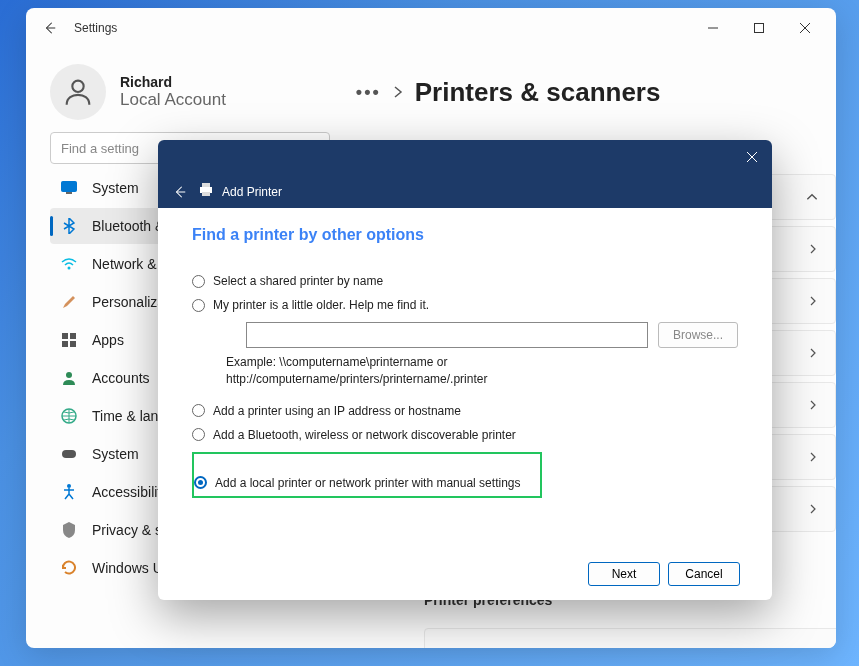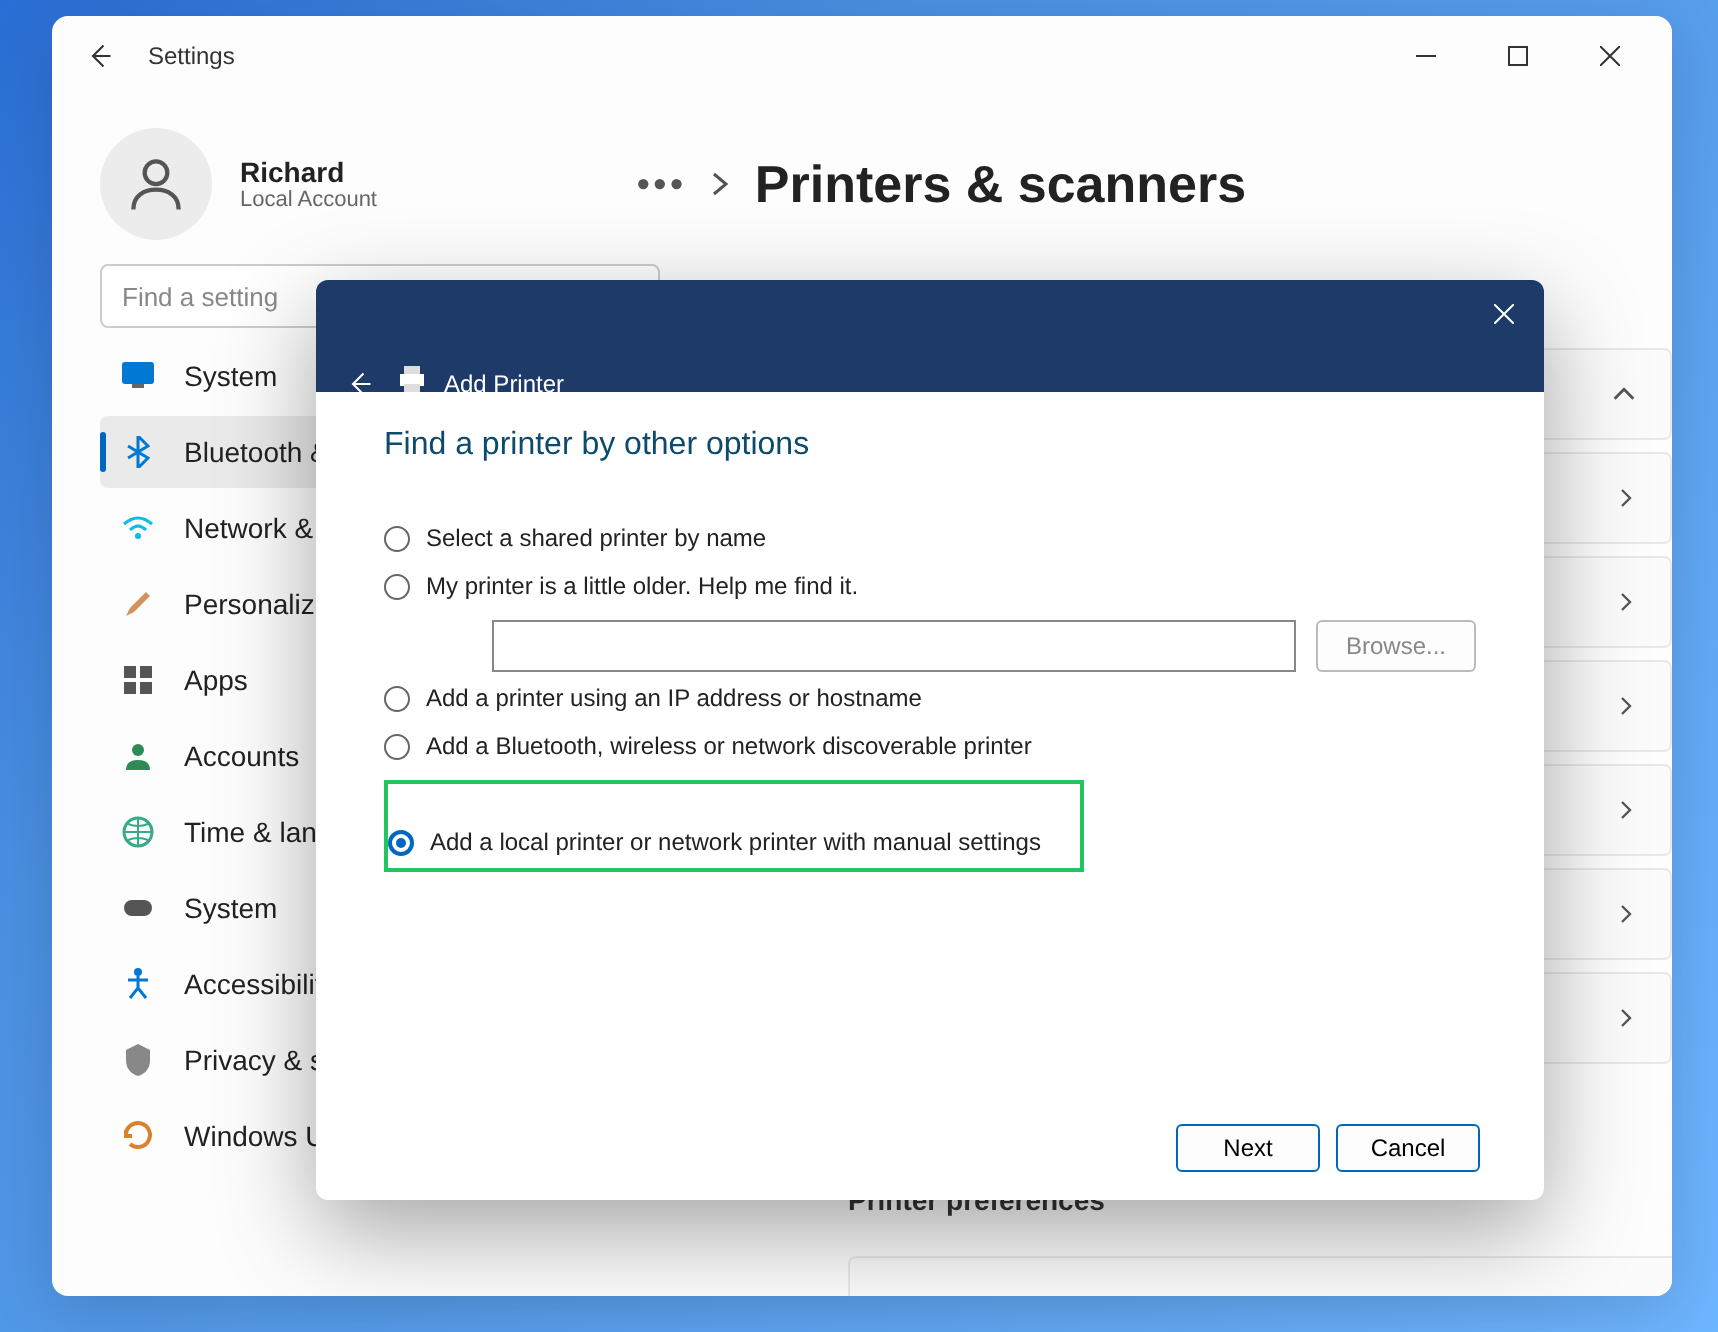--- a/index.html
+++ b/index.html
@@ -11,21 +11,21 @@
   .titlebar .back { width: 32px; height: 32px; display: flex; align-items: center; justify-content: center; color: #333; font-size: 16px; }
   .titlebar .title { font-size: 12px; color: #333; margin-left: 8px; }
   .titlebar .spacer { flex: 1; }
   .titlebar .win-btn { width: 46px; height: 32px; display: flex; align-items: center; justify-content: center; color: #333; }
   
   .header-row { display: flex; padding: 16px 24px 8px 24px; align-items: center; justify-content: center; }
   .avatar { width: 56px; height: 56px; border-radius: 50%; background: #ececec; display: flex; align-items: center; justify-content: center; }
   .avatar svg { width: 34px; height: 34px; }
   .user-info { margin-left: 14px; }
   .user-name { font-weight: 600; font-size: 14px; color: #222; }
-  .user-sub { font-size: 11px; color: #666; }
+  .user-sub { font-size: 17px; color: #666; }
   .breadcrumb-area { flex: 1; display: flex; align-items: center; justify-content: flex-start; margin-left: 130px; gap: 12px; }
   .breadcrumb-dots { font-size: 18px; color: #555; letter-spacing: 2px; font-weight: bold; }
   .breadcrumb-chev { color: #555; }
   .page-heading { font-size: 26px; font-weight: 600; color: #222; }
   
   .main-row { display: flex; padding: 0 24px; margin-top: 4px; }
   .search-box { width: 280px; height: 32px; border: 1px solid #ccc; border-radius: 4px; padding: 0 10px; display: flex; align-items: center; font-size: 13px; color: #888; background: #fff; }
   
   .body-row { display: flex; height: calc(100% - 170px); }
   .sidebar { width: 300px; padding: 6px 12px 0 24px; overflow: hidden; }
@@ -34,29 +34,29 @@
   .sidebar-item.active::before { content: ''; position: absolute; left: 0; top: 8px; bottom: 8px; width: 3px; background: #0067c0; border-radius: 2px; }
   .sb-icon { width: 18px; height: 18px; display: flex; align-items: center; justify-content: center; flex-shrink: 0; }
   
   .content-panel { flex: 1; padding-top: 10px; }
   .content-card { background: #fbfbfb; border: 1px solid #e8e8e8; border-radius: 4px; height: 46px; display: flex; align-items: center; padding: 0 16px; margin-bottom: 6px; justify-content: flex-end; }
   .chev-right { width: 12px; height: 12px; }
   .chev-down-card { width: 14px; height: 14px; }
   
   
   .dialog { position: absolute; top: 140px; left: 158px; width: 614px; height: 460px; background: #fff; border-radius: 6px; box-shadow: 0 16px 48px rgba(0,0,0,0.35); overflow: hidden; }
-  .dialog-header { height: 56px; background: #1d3a68; display: flex; align-items: flex-start; padding: 4px 6px 0 6px; position: relative; }
+  .dialog-header { height: 68px; background: #1d3a68; display: flex; align-items: flex-start; padding: 4px 6px 0 6px; position: relative; }
   .dialog-close { position: absolute; right: 6px; top: 6px; width: 28px; height: 22px; display: flex; align-items: center; justify-content: center; color: #fff; border-radius: 3px; }
   .dialog-header-inner { display: flex; align-items: center; height: 40px; margin-top: 28px; gap: 8px; padding-left: 6px; }
   .dialog-back { color: #fff; width: 20px; display: flex; align-items: center; justify-content: center; }
   .dialog-icon { color: #fff; }
   .dialog-title { color: #fff; font-size: 12px; }
   
   .dialog-body { padding: 18px 34px 0 34px; }
-  .dialog-heading { color: #0c4a6e; font-size: 16px; font-weight: 400; margin-bottom: 30px; }
+  .dialog-heading { color: #3b82f6; font-size: 16px; font-weight: 700; margin-bottom: 30px; }
   .radio-row { display: flex; align-items: center; gap: 8px; margin-bottom: 10px; font-size: 12px; color: #222; }
   .radio-row.last { margin-bottom: 0; }
   .radio-dot { width: 13px; height: 13px; border: 1px solid #666; border-radius: 50%; flex-shrink: 0; position: relative; }
   .radio-dot.selected { border: 2px solid #0067c0; width: 13px; height: 13px; }
   .radio-dot.selected::after { content: ''; position: absolute; top: 2px; left: 2px; width: 5px; height: 5px; background: #0067c0; border-radius: 50%; }
   .shared-input-row { display: flex; gap: 10px; margin-left: 32px; margin-bottom: 6px; margin-top: 10px; padding-left: 22px; }
   .shared-input { flex: 1; height: 26px; border: 1px solid #888; max-width: 422px; }
   .browse-btn { width: 80px; height: 26px; border: 1px solid #bbb; background: #fdfdfd; font-size: 12px; color: #888; border-radius: 3px; }
   .example-text { font-size: 12px; color: #222; margin-left: 34px; margin-bottom: 16px; line-height: 1.4; max-width: 420px; }
   .highlight-box { border: 2px solid #22c55e; padding: 22px 6px 6px 0; width: 350px; margin-top: 6px; }
@@ -301,20 +301,21 @@
       <span>Select a shared printer by name</span>
     </div>
     <div class="radio-row">
       <span class="radio-dot"></span>
       <span>My printer is a little older. Help me find it.</span>
     </div>
     <div class="shared-input-row">
       <input class="shared-input" type="text" style="">
       <button class="browse-btn">Browse...</button>
     </div>
+    <div class="example-text">Example: \\computername\printername or http://computername/printers/printername/.printer</div>
     <div class="radio-row">
       <span class="radio-dot"></span>
       <span>Add a printer using an IP address or hostname</span>
     </div>
     <div class="radio-row">
       <span class="radio-dot"></span>
       <span>Add a Bluetooth, wireless or network discoverable printer</span>
     </div>
     <div class="highlight-box">
       <div class="radio-row last">

